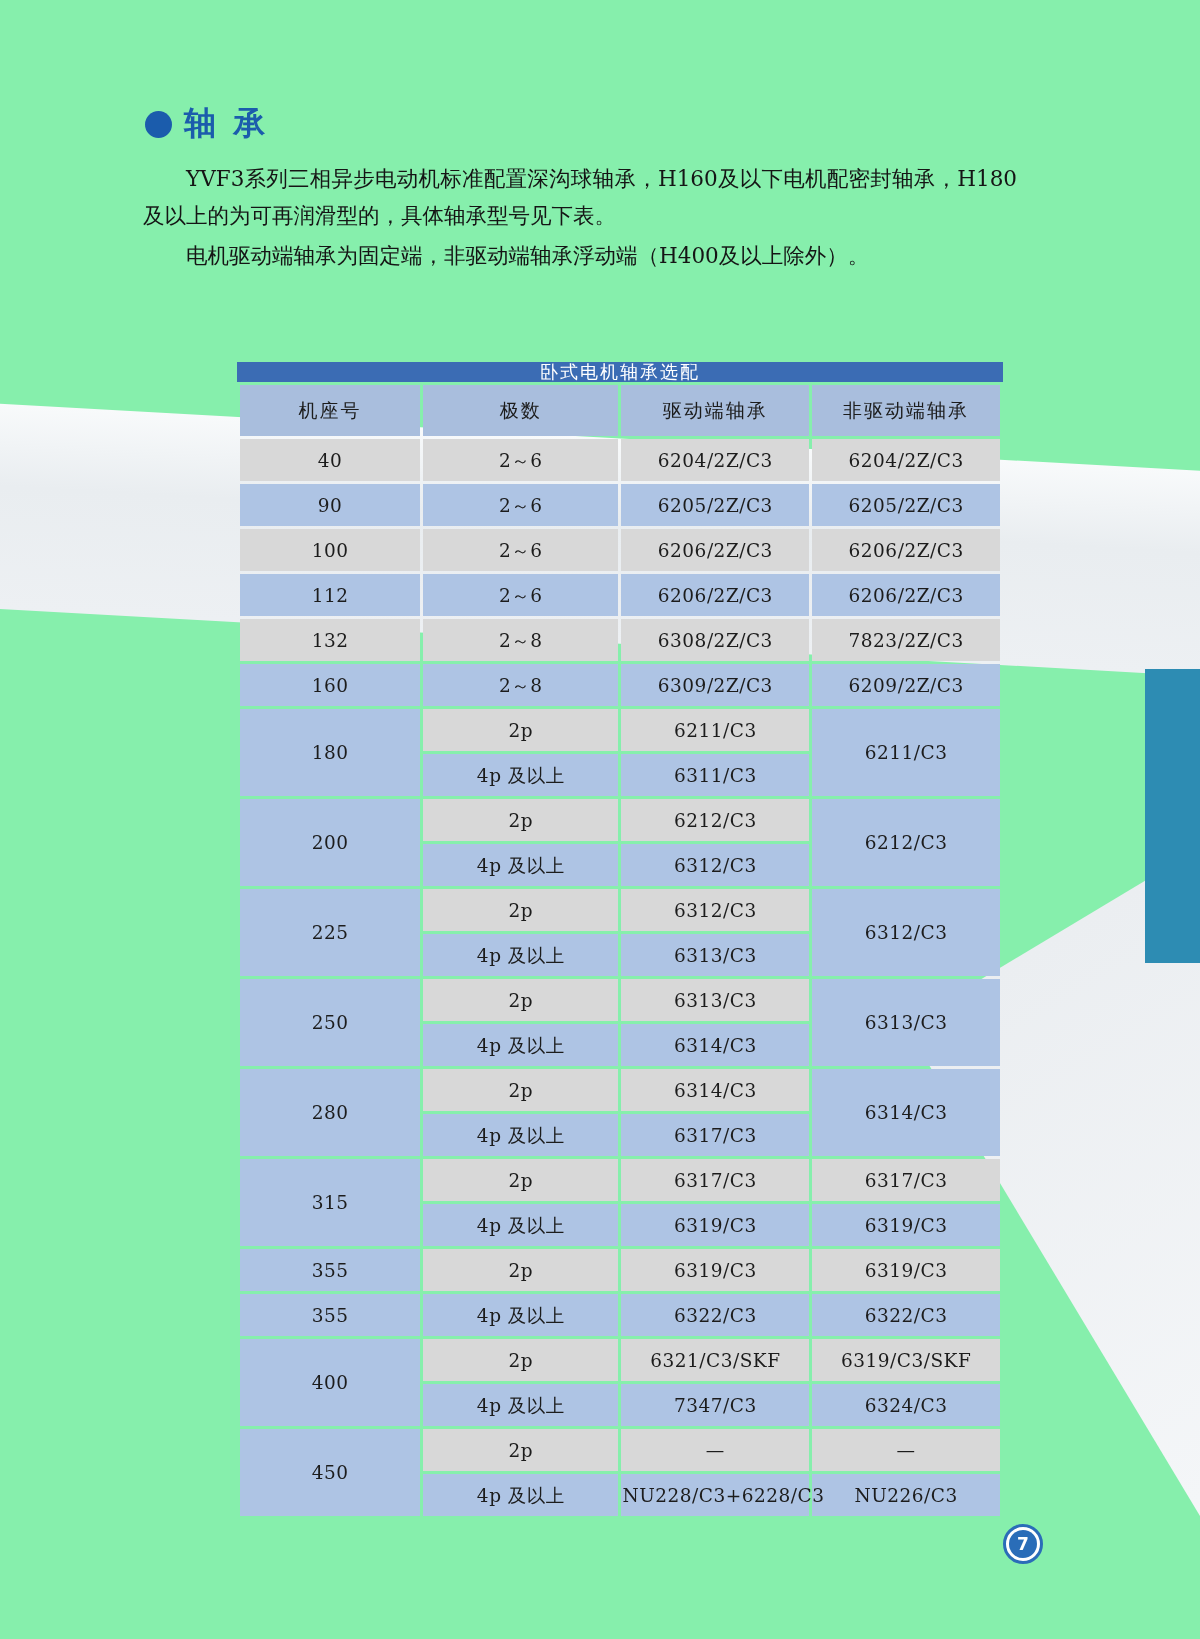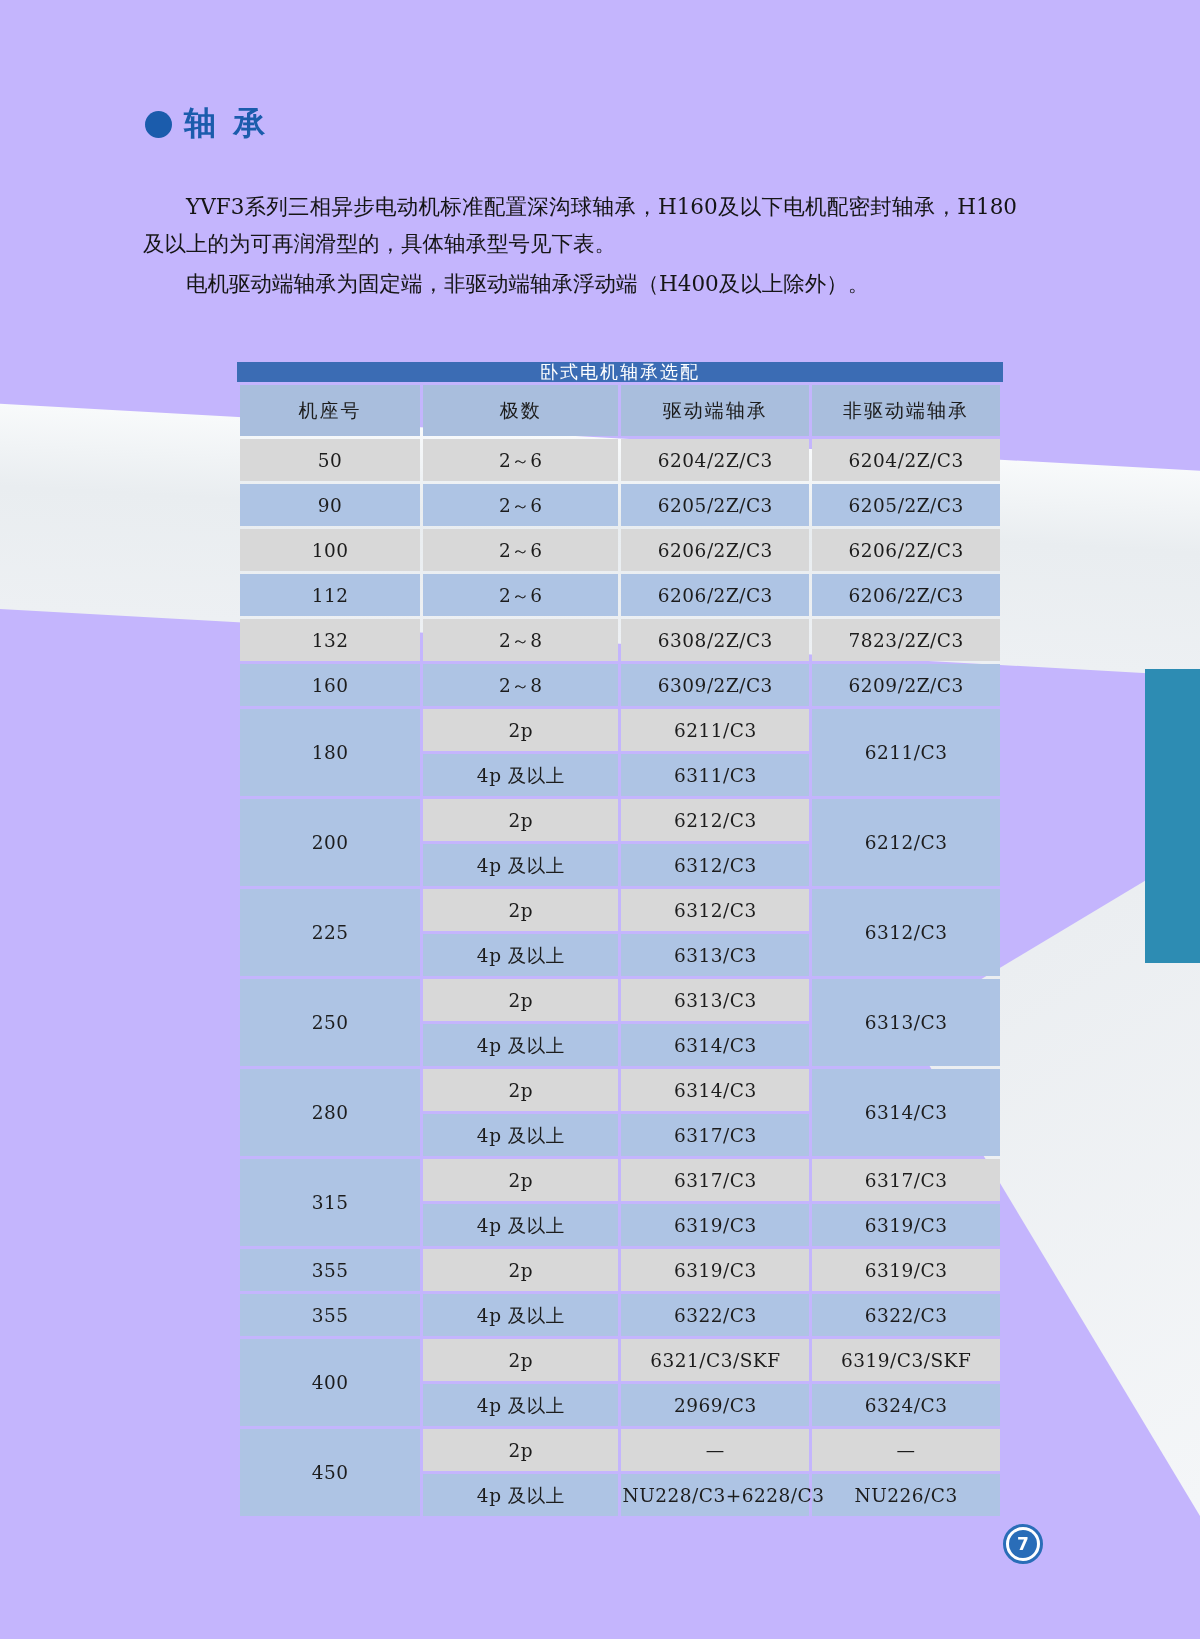--- a/index.html
+++ b/index.html
@@ -1,19 +1,19 @@
 <!DOCTYPE html>
 <html style="--heading-blue: #1b5cac; --table-title-bg: #3b6cb4; --header-row-bg: #a9bedd; --cell-blue: #aec4e4; --cell-gray: #d8d8d8; --teal-accent: #2d8cb3; --page-badge-blue: #2a6db8;"><head>
 <meta charset="utf-8">
 <style>
   * { box-sizing: border-box; }
   html,body { margin:0; padding:0; }
   body { font-family: "DejaVu Serif", "Liberation Serif", serif; color:#1f1f1f; }
   .page {
-    position:relative; width:1200px; height:1639px; background:#c4b5fd; overflow:hidden;
+    position:relative; width:1200px; height:1639px; background:#86efac; overflow:hidden;
   }
   
   .swoosh-a {
     position:absolute; left:-70px; top:438px; width:1360px; height:205px;
     background:linear-gradient(180deg, #f8fafb 0%, #e9edf0 40%, #edf0f3 100%);
     transform:rotate(3.2deg);
   }
   .swoosh-b {
     position:absolute; left:905px; top:1025px; width:1100px; height:800px;
     background:linear-gradient(180deg, #ebeef1 0%, #f4f6f8 70%, #ffffff 100%);
@@ -22,21 +22,21 @@
   .teal-bar {
     position:absolute; left:1145px; top:669px; width:55px; height:294px;
     background:var(--teal-accent);
   }
   
   .heading { position:absolute; left:145px; top:102px; display:flex; align-items:center; gap:12px; }
   .bullet { width:27px; height:27px; border-radius:50%; background:var(--heading-blue); display:inline-block; }
   .heading h1 { margin:0; font-size:32px; font-weight:bold; color:var(--heading-blue); letter-spacing:3px;
     font-family:"DejaVu Sans","Liberation Sans",sans-serif; }
   
-  .paras { position:absolute; left:143px; top:160px; width:874px;margin-top:28px; }
+  .paras { position:absolute; left:143px; top:160px; width:874px; }
   .paras p { margin:0 0 3px 0; text-indent:2em; font-size:21.5px; line-height:37px; text-align:justify; color:#151515; }
   
   .table-wrap { position:absolute; left:237px; top:362px; width:766px; }
   .tbl-title {
     height:20px; background:var(--table-title-bg); color:#ffffff; font-size:18px; letter-spacing:2px;
     display:flex; align-items:center; justify-content:center;
   }
   table.btable { width:100%; border-collapse:separate; border-spacing:3px; table-layout:fixed; }
   table.btable th {
     background:var(--header-row-bg); height:51px; font-weight:normal; font-size:19px; letter-spacing:2px;
@@ -88,21 +88,21 @@
       <thead>
         <tr id="thead-row">
             <th>机座号</th>
             <th>极数</th>
             <th>驱动端轴承</th>
             <th>非驱动端轴承</th>
           </tr>
       </thead>
       <tbody id="table-body">
           <tr>
-            <td class="cg">50</td>
+            <td class="cg">40</td>
             <td class="cg">2～6</td>
             <td class="cg">6204/2Z/C3</td>
             <td class="cg">6204/2Z/C3</td>
           </tr>
           <tr>
             <td class="cb">90</td>
             <td class="cb">2～6</td>
             <td class="cb">6205/2Z/C3</td>
             <td class="cb">6205/2Z/C3</td>
           </tr>
@@ -204,21 +204,21 @@
             <td class="cb">6322/C3</td>
           </tr>
           <tr>
             <td rowspan="2" class="cb">400</td>
             <td class="cg">2p</td>
             <td class="cg">6321/C3/SKF</td>
             <td class="cg">6319/C3/SKF</td>
           </tr>
           <tr>
             <td class="cb">4p 及以上</td>
-            <td class="cb">2969/C3</td>
+            <td class="cb">7347/C3</td>
             <td class="cb">6324/C3</td>
           </tr>
           <tr>
             <td rowspan="2" class="cb">450</td>
             <td class="cg">2p</td>
             <td class="cg">—</td>
             <td class="cg">—</td>
           </tr>
           <tr>
             <td class="cb">4p 及以上</td>

